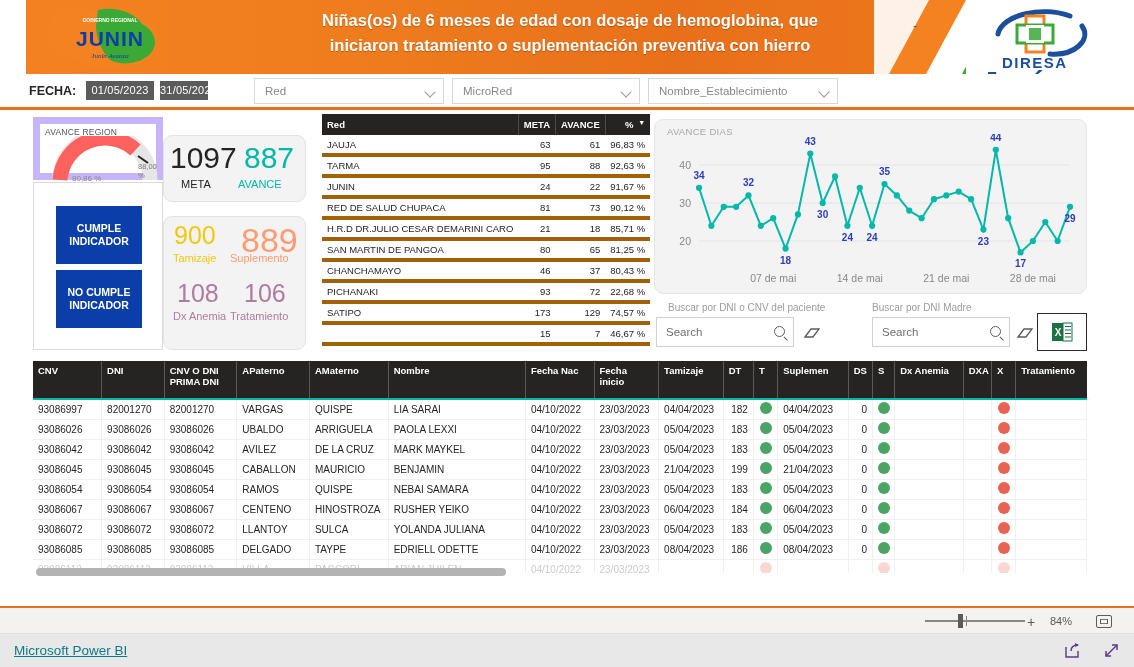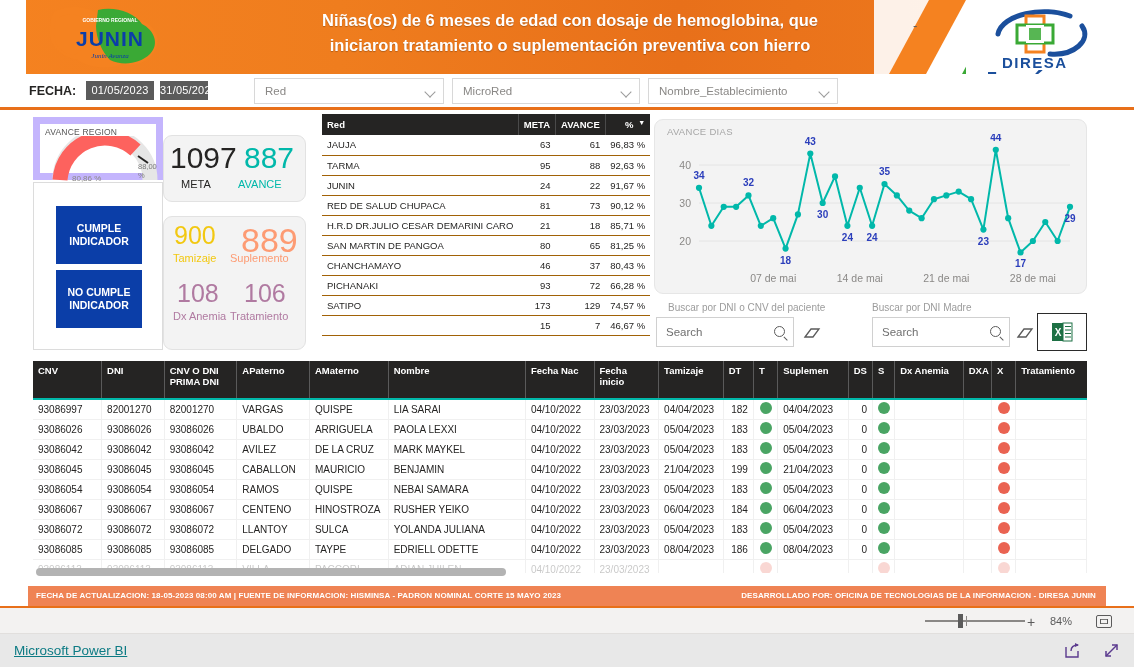--- a/index.html
+++ b/index.html
@@ -99,21 +99,21 @@
   
   .redtable { position:absolute; left:322px; top:114px; width:322px; height:240px; background:#ffffff; }
   .redtable table { width:100%; border-collapse:collapse; }
   .redtable thead th {
     background:#252423; color:#ffffff; font-size:9.5px; font-weight:bold;
     text-align:left; padding:4px 5px; border-right:1px solid #4a4a4a; height:21px;
   }
   .redtable thead th.num { text-align:right; }
   .redtable tbody td {
     font-size:9.5px; color:#252423; padding:3px 5px; height:20px;
-    border-bottom:1px solid #a16207; white-space:nowrap; overflow:hidden;
+    border-bottom:4px solid #a16207; white-space:nowrap; overflow:hidden;
   }
   .redtable tbody td.num { text-align:right; }
   .redtable tbody td.pct { text-align:right; }
   .pct-good { color:#01b8aa; }
   .pct-bad  { color:#fd625e; }
   .sort-caret { display:inline-block; margin-left:2px; font-size:7px; vertical-align:top; }
 
   
   .chartcard {
     position:absolute; left:654px; top:119px; width:433px; height:175px;
@@ -368,21 +368,21 @@
           <tr>
             <td>CHANCHAMAYO</td>
             <td class="num">46</td>
             <td class="num">37</td>
             <td class="pct pct-bad">80,43 %</td>
           </tr>
           <tr>
             <td>PICHANAKI</td>
             <td class="num">93</td>
             <td class="num">72</td>
-            <td class="pct pct-bad">66,28 %</td>
+            <td class="pct pct-bad">22,68 %</td>
           </tr>
           <tr>
             <td>SATIPO</td>
             <td class="num">173</td>
             <td class="num">129</td>
             <td class="pct pct-bad">74,57 %</td>
           </tr>
           <tr>
             <td></td>
             <td class="num">15</td>
@@ -708,24 +708,20 @@
             <td class="t-center"><span class="dot dot-red"></span></td>
             <td></td>
           </tr>
         </tbody>
     </table>
   </div>
   <div class="hscroll-track">
     <div class="hscroll" style="left:3px; top:0;"></div>
   </div>
 
-  <div class="footer">
-    <div class="l">FECHA DE ACTUALIZACION: 18-05-2023  08:00 AM   | FUENTE DE INFORMACION: HISMINSA  -  PADRON NOMINAL   CORTE  15 MAYO 2023</div>
-    <div class="r">DESARROLLADO POR: OFICINA DE TECNOLOGIAS DE LA INFORMACION - DIRESA JUNIN</div>
-  </div>
   <div class="footer-rule"></div>
 
   <div class="zoombar"></div>
   <div class="zoom-minus">-</div>
   <div class="zoom-track"></div>
   <div class="zoom-thumb"></div>
   <div class="zoom-tick"></div>
   <div class="zoom-plus">+</div>
   <div class="zoom-pct">84%</div>
   <svg class="fit-icon" viewBox="0 0 16 13">

